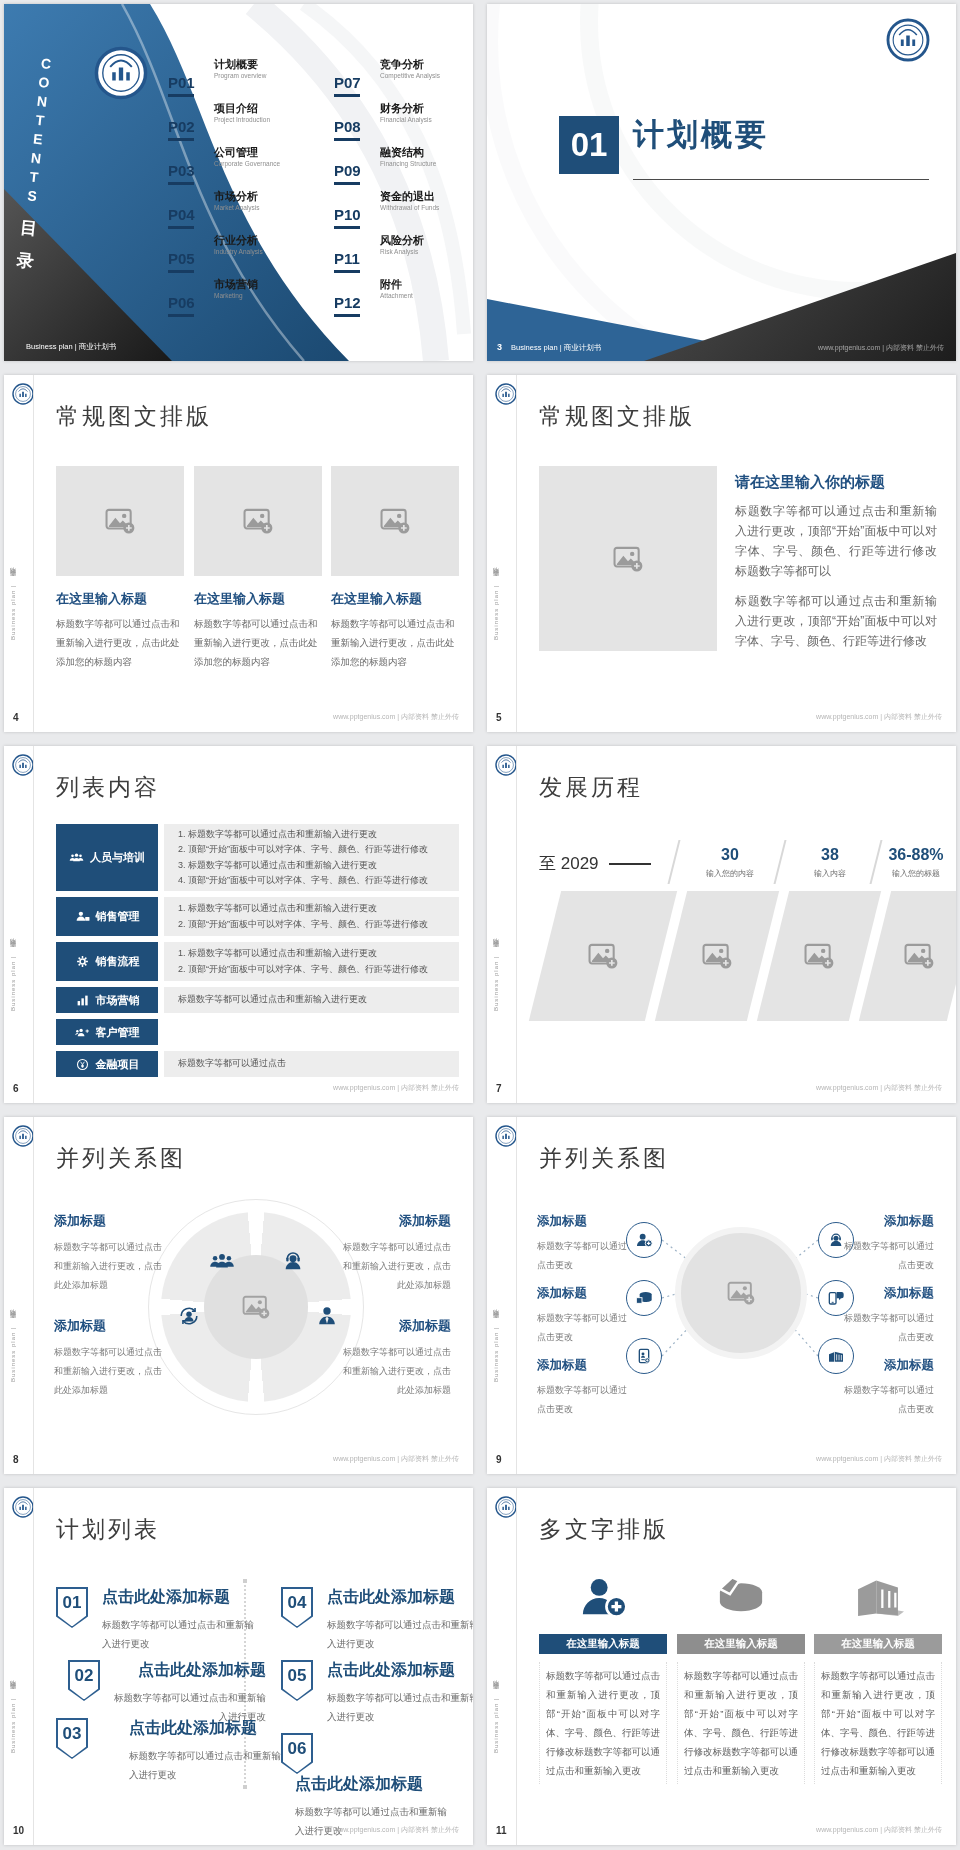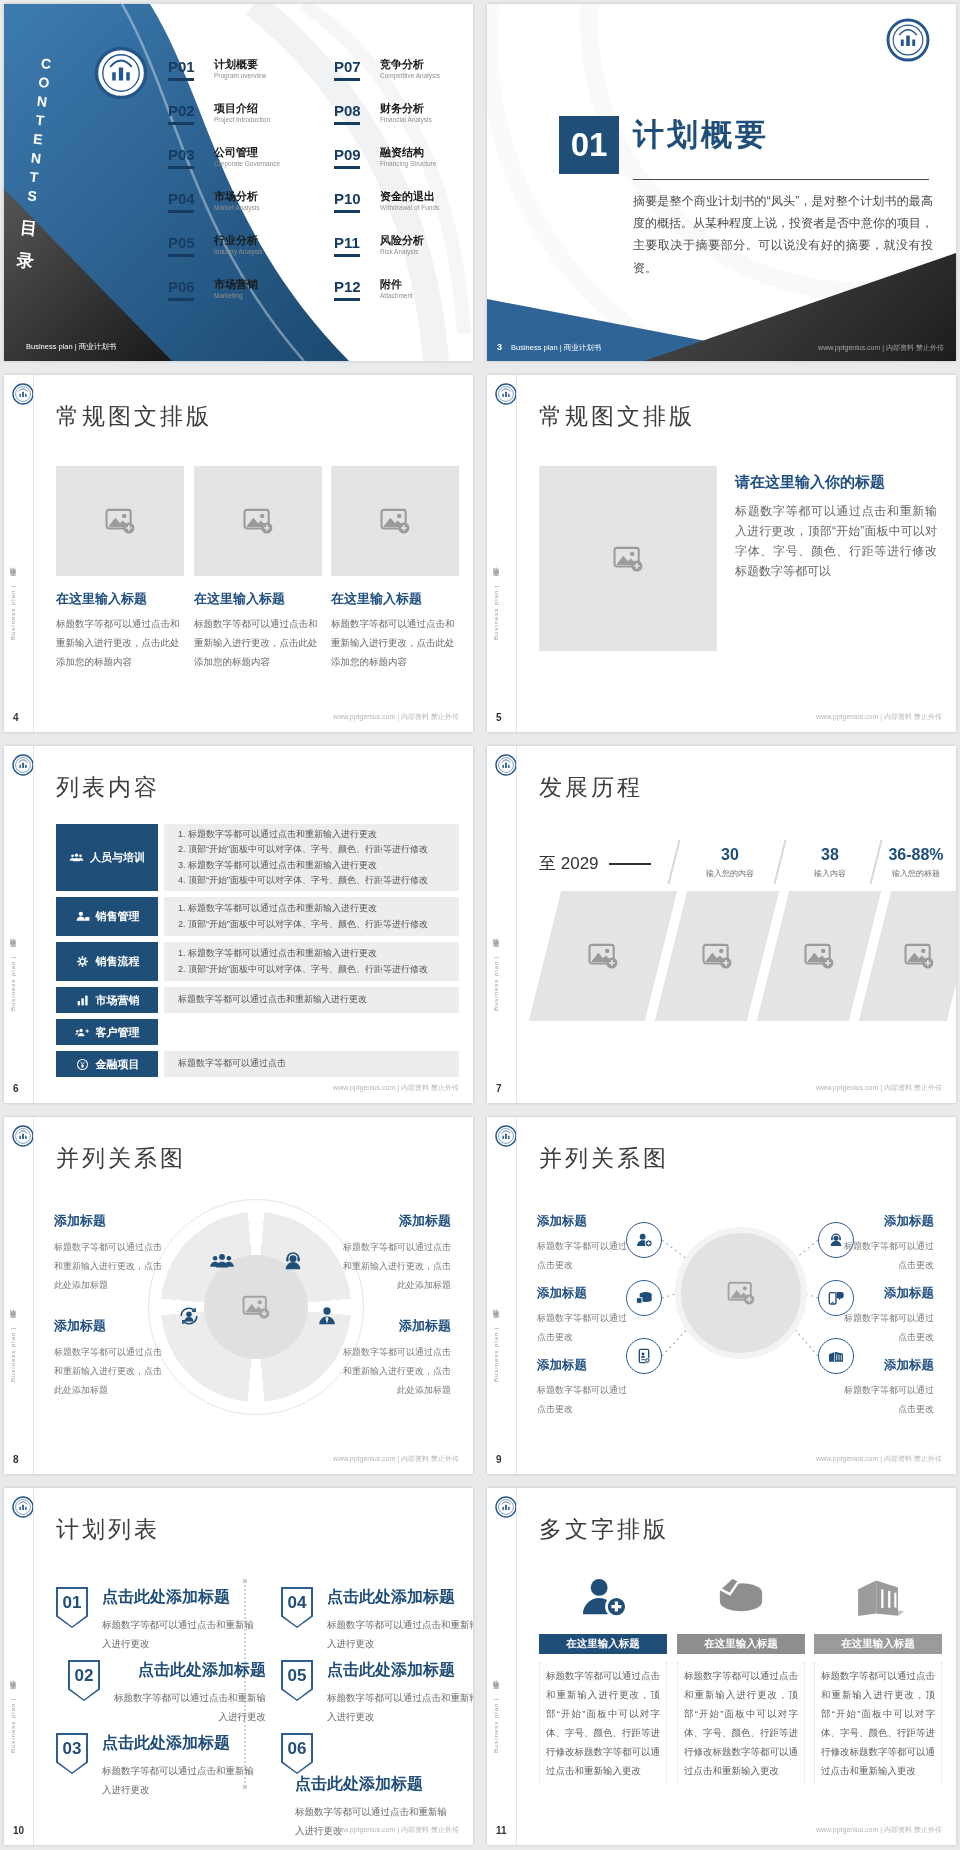--- a/index.html
+++ b/index.html
@@ -20,21 +20,21 @@
   
   .cover-bg{position:absolute;inset:0;}
   .cover-vert{position:absolute;left:23px;top:50px;transform:rotate(6deg);display:flex;flex-direction:column;align-items:center;color:#fff;}
   .cover-vert .en{font-size:14px;font-weight:bold;line-height:19px;}
   .cover-vert .cn{font-size:17px;font-weight:bold;line-height:21px;margin-top:12px;}
   .cover-logo{position:absolute;left:90px;top:42px;width:54px;height:54px;color:#24568c;}
   .toc-col{position:absolute;top:54px;display:flex;flex-direction:column;}
   .toc-col.c1{left:164px;}
   .toc-col.c2{left:330px;}
   .toc-item{display:flex;height:34px;margin-bottom:10px;}
-  .toc-num{width:46px;font-size:15px;font-weight:bold;color:#173c62;}
+  .toc-num{width:46px;font-size:15px;font-weight:bold;color:#173c62;margin-top:16px;}
   .toc-num::after{content:"";display:block;width:26px;height:2.5px;background:#173c62;margin-top:3px;}
   .toc-title{font-size:11px;font-weight:bold;color:#1a1a1a;line-height:13px;}
   .toc-sub{font-size:6.5px;color:#8f8f8f;margin-top:1px;}
   .cover-foot{position:absolute;left:22px;bottom:9px;font-size:7.5px;color:#fff;}
   
   .sec-arc{position:absolute;border-radius:50%;border:18px solid rgba(120,130,145,.05);}
   .sec-logo{position:absolute;right:26px;top:14px;width:44px;height:44px;color:#24568c;}
   .sec-sq{position:absolute;left:72px;top:112px;width:60px;height:58px;background:#1f4e79;color:#fff;display:flex;align-items:center;justify-content:center;font-size:33px;font-weight:bold;}
   .sec-title{position:absolute;left:146px;top:110px;font-size:31px;font-weight:bold;color:#1f4e79;letter-spacing:3px;}
   .sec-rule{position:absolute;left:146px;top:175px;width:296px;height:1px;background:#4a4a4a;}
@@ -347,21 +347,20 @@
 
   <div class="slide">
     <div class="sec-arc" style="width:520px;height:520px;right:-180px;top:-260px;"></div>
     <div class="sec-arc" style="width:700px;height:700px;right:-260px;top:-330px;border-color:rgba(120,130,145,.04);"></div>
     <svg class="sec-logo ic">
           <use href="#i-logo"></use>
         </svg>
     <div class="sec-sq">01</div>
     <div class="sec-title">计划概要</div>
     <div class="sec-rule"></div>
-    <div class="sec-body">摘要是整个商业计划书的“凤头”，是对整个计划书的最高度的概括。从某种程度上说，投资者是否中意你的项目，主要取决于摘要部分。可以说没有好的摘要，就没有投资。</div>
     <div class="sec-wedge-blue"></div>
     <div class="sec-wedge-dark"></div>
     <div class="sec-foot-l">
       <span class="pn">3</span>
       <span class="lb">Business plan | 商业计划书</span>
     </div>
     <div class="sec-foot-r">www.pptgenius.com | 内部资料 禁止外传</div>
   </div>
 
   <div class="slide">
@@ -409,20 +408,21 @@
     <div class="rail"></div>
     <div class="side-label">Business plan | 商业计划书</div>
     <div class="s-title">常规图文排版</div>
     <div class="ph g1-img">
           <svg class="ic">
             <use href="#i-img"></use>
           </svg>
         </div>
     <div class="g1-head">请在这里输入你的标题</div>
     <div class="g1-p" style="top:126px;">标题数字等都可以通过点击和重新输入进行更改，顶部“开始”面板中可以对字体、字号、颜色、行距等进行修改标题数字等都可以</div>
+    <div class="g1-p" style="top:216px;">标题数字等都可以通过点击和重新输入进行更改，顶部“开始”面板中可以对字体、字号、颜色、行距等进行修改</div>
     <div class="page-num">5</div>
     <div class="site-foot">www.pptgenius.com | 内部资料 禁止外传</div>
   </div>
 
   <div class="slide">
     <svg class="badge ic">
           <use href="#i-logo"></use>
         </svg>
     <div class="rail"></div>
     <div class="side-label">Business plan | 商业计划书</div>
@@ -695,21 +695,21 @@
     </div>
     <div class="pl-item" style="left:64px;top:172px;text-align:right;">
       <div class="pbadge">
             <div class="pbadge-in">02</div>
           </div>
       <div class="pl-texts">
             <div class="pl-h">点击此处添加标题</div>
             <div class="pl-b">标题数字等都可以通过点击和重新输入进行更改</div>
           </div>
     </div>
-    <div class="pl-item" style="left:52px;top:245px;">
+    <div class="pl-item" style="left:52px;top:230px;gap:27px;">
       <div class="pbadge">
             <div class="pbadge-in">03</div>
           </div>
       <div class="pl-texts">
             <div class="pl-h">点击此处添加标题</div>
             <div class="pl-b">标题数字等都可以通过点击和重新输入进行更改</div>
           </div>
     </div>
     <div class="pl-item" style="left:277px;top:99px;">
       <div class="pbadge">

